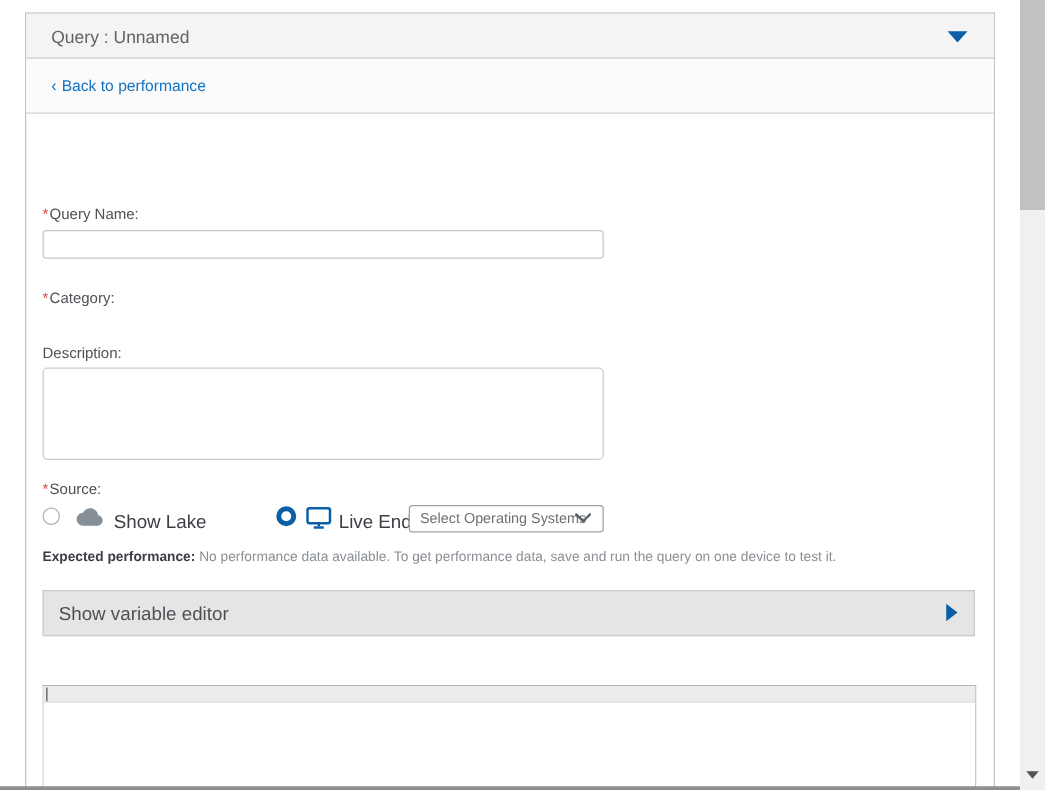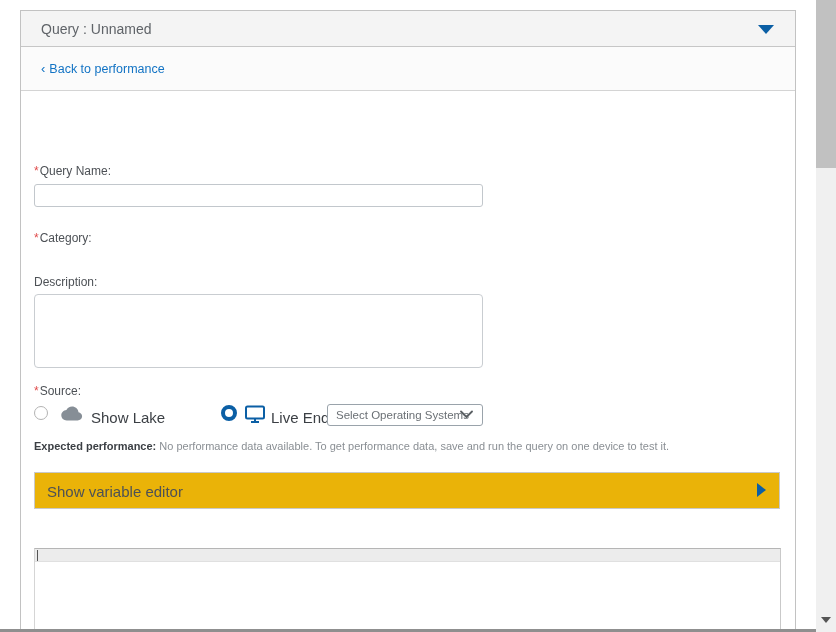--- a/index.html
+++ b/index.html
@@ -87,21 +87,21 @@
     border:1px solid #9aa3ab; border-radius:3px; background:#fff;
     font-size:11.5px; color:#6b7075; line-height:20px; padding:0 8px; cursor:pointer;
   }
   .os-select .chevron { position:absolute; right:9px; top:5px; }
   
   .perf { position:absolute; left:13px; font-size:11px; color:#8a8f94; }
   .perf b { color:#3b3f44; font-weight:bold; }
   
   .varbar {
     position:absolute; left:13px; width:746px; height:37px;
-    background:#eab308; border:1px solid #c9c9c9; cursor:pointer;
+    background:#e5e5e5; border:1px solid #c9c9c9; cursor:pointer;
   }
   .varbar-label { position:absolute; left:12px; top:10px; font-size:15px; color:#4d5156; }
   .varbar-arrow {
     position:absolute; right:13px; top:10px; width:0; height:0;
     border-top:7px solid transparent; border-bottom:7px solid transparent;
     border-left:9px solid #0b5fa5;
   }
   
   .sql-editor {
     position:absolute; left:13px; width:747px; height:85px;

